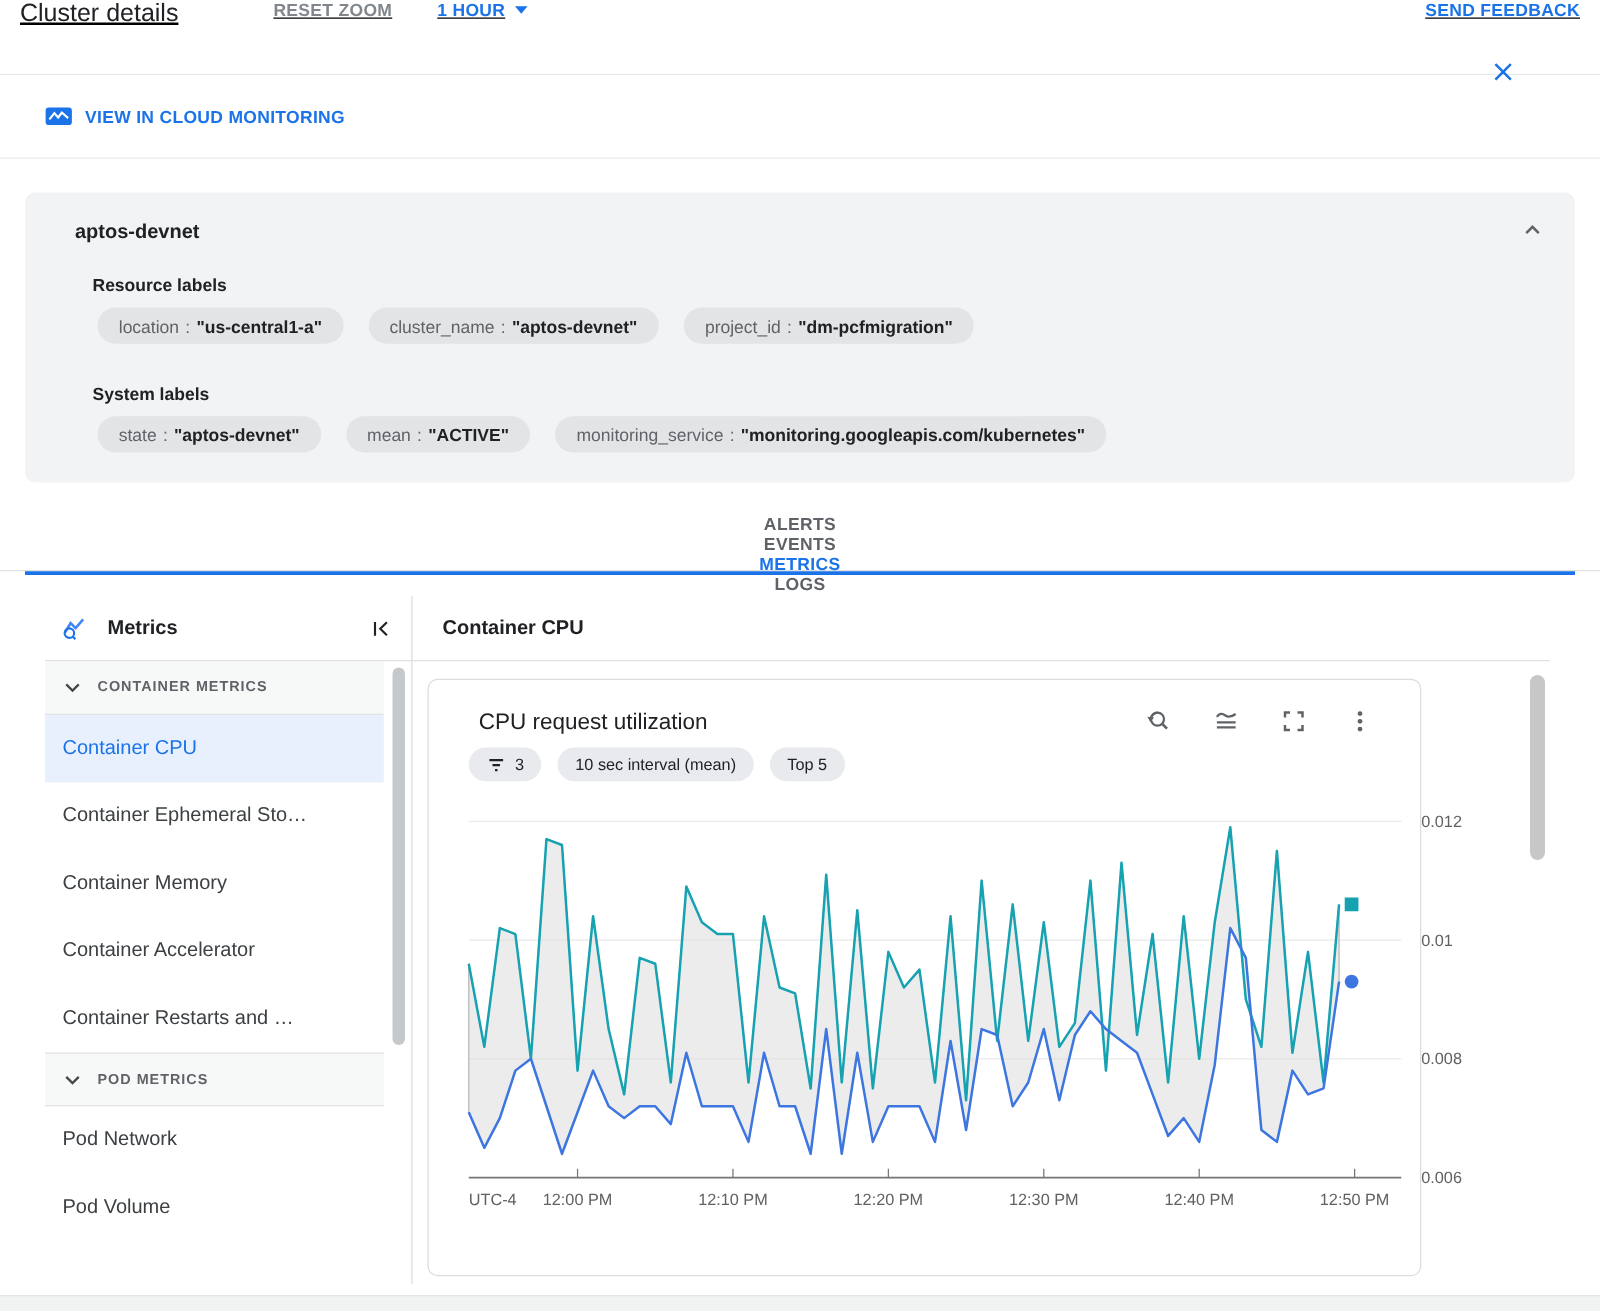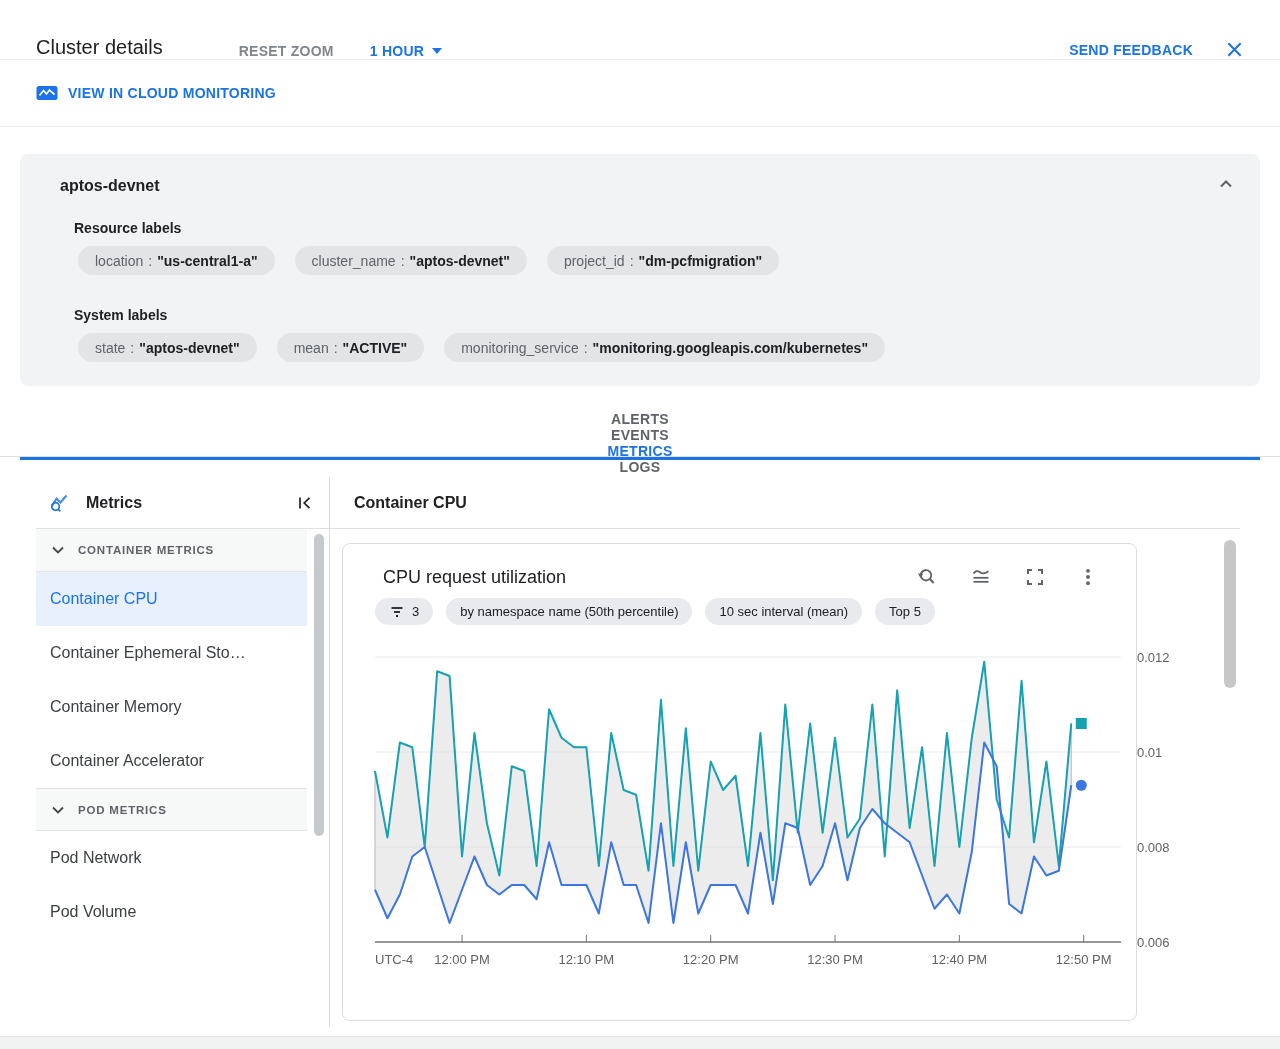--- a/index.html
+++ b/index.html
@@ -1,26 +1,26 @@
 <!DOCTYPE html>
 <html><head>
 <meta charset="utf-8">
 <style>
   * { margin:0; padding:0; box-sizing:border-box; }
   body { font-family:"Liberation Sans","DejaVu Sans",sans-serif; background:#fff; }
   .page { position:relative; width:1280px; height:1049px; background:#fff; overflow:hidden; }
 
   
-  .topbar { height:60px; display:flex; align-items:flex-end; padding:0 36px; border-bottom:1px solid #e8eaed; }
+  .topbar { height:60px; display:flex; align-items:flex-start; padding:0 16px; border-bottom:1px solid #e8eaed;text-decoration:underline; }
   .topbar h1 { font-size:20px; font-weight:400; color:#202124; }
   .txt-btn { background:none; border:none; font-family:inherit; font-size:14px; font-weight:bold; letter-spacing:.25px; cursor:pointer; }
   .reset-zoom { margin-left:76px; color:#80868b; }
   .time-range { margin-left:36px; color:#1a73e8; display:flex; align-items:center; gap:8px; }
   .caret-down { width:0; height:0; border-left:5px solid transparent; border-right:5px solid transparent; border-top:6px solid #1a73e8; display:inline-block; }
-  .right-group { margin-left:auto; display:flex; align-items:center; gap:32px; }
+  .right-group { margin-left:auto; display:flex; align-items:center; gap:32px;flex-direction:column; }
   .send-feedback { color:#1a73e8; }
   .icon-btn { background:none; border:none; cursor:pointer; display:flex; align-items:center; justify-content:center; padding:0; }
 
   
   .subbar { height:67px; display:flex; align-items:center; padding-left:36px; border-bottom:1px solid #e8eaed; }
   .monitor-link { display:flex; align-items:center; gap:10px; color:#1a73e8; font-size:14px; font-weight:bold; letter-spacing:.25px; text-decoration:none; cursor:pointer; }
 
   
   .cluster-card { position:relative; margin:27px 20px 0; background:#f1f3f4; border-radius:8px; padding:22px 20px 24px; }
   .cluster-title { font-size:16px; font-weight:bold; color:#202124; line-height:20px; margin:0 0 7px 20px; }
@@ -181,20 +181,21 @@
         <div class="m-section first">
           <svg width="16" height="16" viewBox="0 0 16 16">
               <path d="M3 5.5 L8 10.5 L13 5.5" stroke="#444746" stroke-width="1.8" fill="none"></path>
             </svg>
           <span>CONTAINER METRICS</span>
         </div>
         <div class="m-item selected">Container CPU</div>
         <div class="m-item">Container Ephemeral Sto…</div>
         <div class="m-item">Container Memory</div>
         <div class="m-item">Container Accelerator</div>
+        <div class="m-item">Container Restarts and …</div>
         <div class="m-section">
           <svg width="16" height="16" viewBox="0 0 16 16">
               <path d="M3 5.5 L8 10.5 L13 5.5" stroke="#444746" stroke-width="1.8" fill="none"></path>
             </svg>
           <span>POD METRICS</span>
         </div>
         <div class="m-item">Pod Network</div>
         <div class="m-item">Pod Volume</div>
       </div>
       <div class="side-scroll-thumb"></div>
@@ -239,21 +240,20 @@
 
         <div class="chips2">
           <span class="chip2">
             <svg width="16" height="16" viewBox="0 0 16 16">
               <line x1="2.5" y1="4" x2="13.5" y2="4" stroke="#202124" stroke-width="1.8"></line>
               <line x1="5" y1="8" x2="11" y2="8" stroke="#202124" stroke-width="1.8"></line>
               <line x1="7" y1="12" x2="9" y2="12" stroke="#202124" stroke-width="1.8"></line>
             </svg>
             <span>3</span>
           </span>
-          <span class="chip2">by namespace name (50th percentile)</span>
           <span class="chip2">10 sec interval (mean)</span>
           <span class="chip2">Top 5</span>
         </div>
 
         <svg class="chart-svg" width="863" height="345" viewBox="0 0 863 345">
             <line x1="32" x2="778" y1="311" y2="311" stroke="#757575" stroke-width="1.4"></line>
             <text x="794" y="315.5" fill="#616161" font-size="13">0.006</text>
             <line x1="32" x2="778" y1="216" y2="216" stroke="#e9e9e9" stroke-width="1"></line>
             <text x="794" y="220.5" fill="#616161" font-size="13">0.008</text>
             <line x1="32" x2="778" y1="121" y2="121" stroke="#e9e9e9" stroke-width="1"></line>

